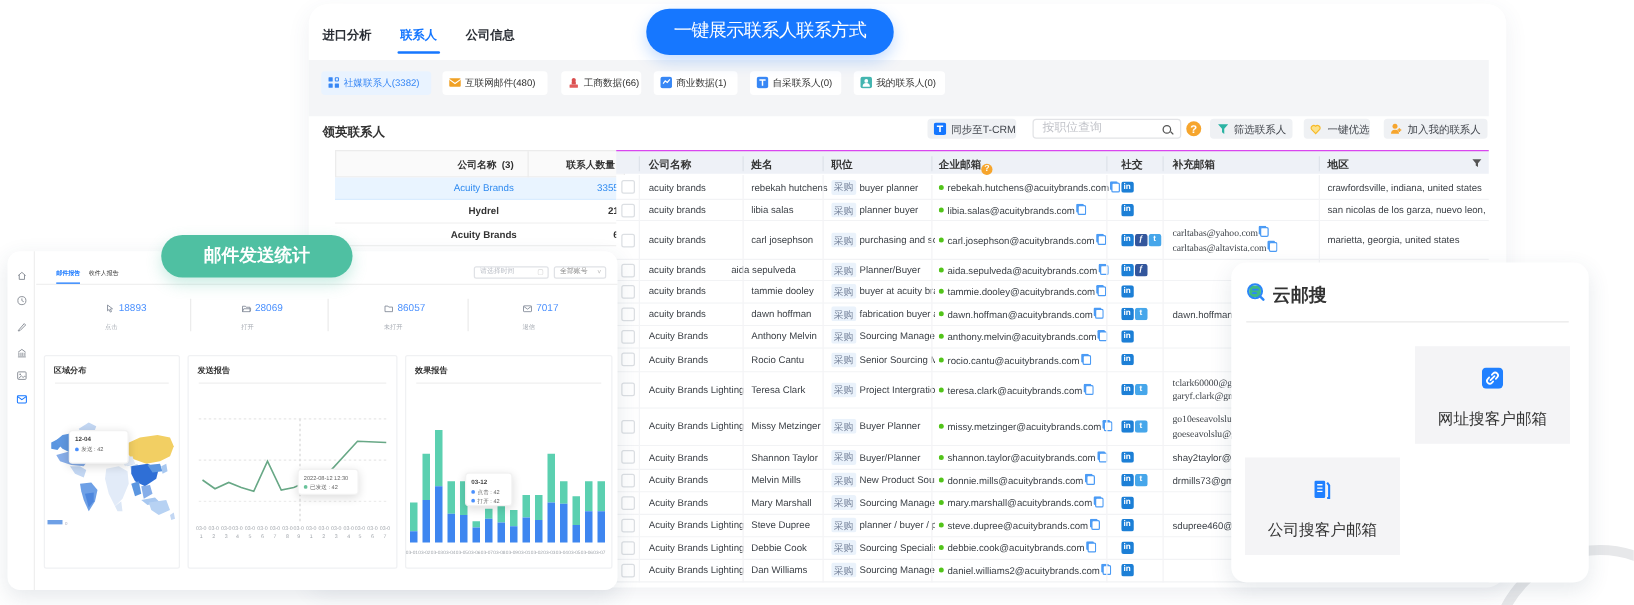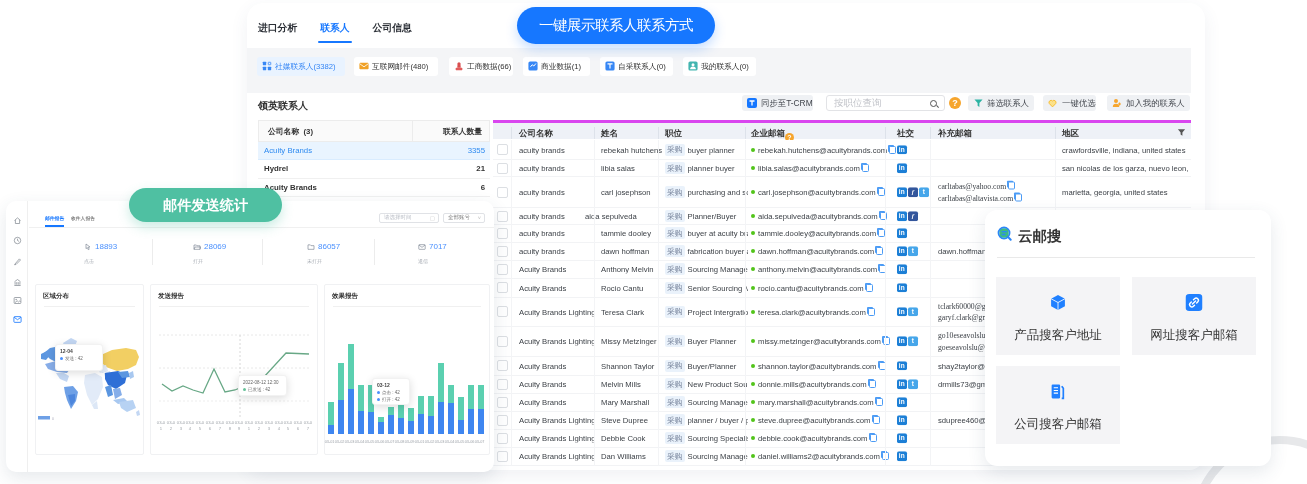--- a/index.html
+++ b/index.html
@@ -21,27 +21,27 @@
 #linkedlabel { position:absolute; left:11px; top:96px; font-size:10px; font-weight:700; color:#333; }
 .tbtn { position:absolute; top:92px; height:16px; line-height:16px; background:#eff1f4; border-radius:3px;
   font-size:8.4px; color:#42464d; padding:0 6px; white-space:nowrap; }
 #srch { position:absolute; left:579px; top:92px; width:119px; height:16px; border:1px solid #e2e3e6; border-radius:3px;
   background:#fff; font-size:9.5px; color:#c0c2c8; line-height:14px; padding-left:7px; }
 #srch .mg { position:absolute; right:7px; top:3.5px; width:7px; height:7px; border:1.2px solid #555; border-radius:50%; }
 #srch .mg:after { content:""; position:absolute; left:5.4px; top:5.8px; width:3.2px; height:1.2px; background:#555; transform:rotate(45deg); }
 #qmark { position:absolute; left:702px; top:94px; width:12px; height:12px; background:#f6a52d; border-radius:50%;
   color:#fff; font-size:9px; font-weight:700; text-align:center; line-height:12px; }
 
-#subtable { position:absolute; left:11px; top:117px; width:232px; }
+#subtable { position:absolute; left:21px; top:117px; width:232px;text-align:center; }
 #subtable .sh { height:22px; background:#fafafa; border:1px solid #ececec; font-size:7.8px; font-weight:700; color:#333; line-height:21px; position:relative; }
 #subtable .sr { height:18.3px; border-bottom:1px solid #f0f0f0; font-size:7.8px; color:#333; line-height:17px; position:relative; background:#fff; font-weight:700; }
 #subtable .num { position:absolute; right:5px; }
 #subtable .srhl { background:#e9f4ff; color:#2e8af0; border-bottom:1px solid #d9ecff; font-weight:400; }
 
-#mhead { position:absolute; left:493px; top:120px; width:698px; height:19px; background:#eef1f7; border-top:3px solid #d946ef; }
+#mhead { position:absolute; left:493px; top:120px; width:698px; height:19px; background:#eef1f7; border-top:1px solid #d946ef; }
 #mhead span { position:absolute; top:5px; font-size:8.5px; font-weight:700; color:#333; }
 #mhead .hline { position:absolute; top:4px; width:1px; height:12px; background:#dde2ea; }
 .vline { position:absolute; width:1px; background:#f3f4f6; z-index:2; }
 .trow { position:absolute; left:493px; width:698px; border-bottom:1px solid #f2f3f5; background:#fff; }
 .trow .c { position:absolute; top:50%; transform:translateY(-50%); font-size:7.7px; color:#3a3f45; white-space:nowrap; overflow:hidden; }
 .trow .supp2 { line-height:11.5px;font-family:Liberation Serif, serif; }
 .trow .cb { position:absolute; left:3.5px; top:50%; margin-top:-5.5px; width:11px; height:11px; border:1px solid #dcdfe3; border-radius:2px; background:#fff; }
 .tag { display:inline-block; background:#eaf2fb; color:#76839b; font-size:7.8px; padding:0.5px 2px; border-radius:2px; margin-right:3px; }
 .gdot { display:inline-block; width:4px; height:4px; border-radius:50%; background:#52c41a; margin:0 3px 1px 0; }
 .cpy { display:inline-block; width:7px; height:8px; border:1px solid #4b9bf5; border-radius:1.5px; position:relative; top:1px; background:#fff; box-shadow:-1.5px -1.5px 0 -0.5px #4b9bf5; }
@@ -487,27 +487,20 @@
 
 <div id="rightcard">
   <svg width="15" height="15" viewBox="0 0 16 16" style="position:absolute;left:12px;top:16px">
     <rect x="2.5" y="2.5" width="10" height="10" rx="3" fill="#3dba85"></rect>
     <circle cx="7.5" cy="7.5" r="6" fill="none" stroke="#2a86f8" stroke-width="1.7"></circle>
     <path d="M11.8 11.8 L14.6 14.6" stroke="#2a86f8" stroke-width="2.1" stroke-linecap="round"></path>
     <path d="M5 6 H10.5 M5 9 H9" stroke="#2a86f8" stroke-width="1.5"></path>
   </svg>
   <div class="ttl">云邮搜</div>
   <div class="div"></div>
-  <div class="tile" style="left:11px;top:67px">
-    <svg width="17" height="17" viewBox="0 0 16 16">
-        <path d="M8 1 L14.5 4.5 L14.5 11.5 L8 15 L1.5 11.5 L1.5 4.5 Z" fill="#2080ff"></path>
-        <path d="M8 8 L8 15 M8 8 L1.5 4.5 M8 8 L14.5 4.5" stroke="#fff" stroke-width="0.8"></path>
-      </svg>
-    <div class="tl">产品搜客户地址</div>
-  </div>
   <div class="tile" style="left:11px;top:156px">
     <svg width="17" height="17" viewBox="0 0 16 16">
         <rect x="2" y="1.5" width="8" height="13" rx="1" fill="#2080ff"></rect>
         <path d="M4 4.5 H8 M4 7 H8 M4 9.5 H8" stroke="#fff" stroke-width="1"></path>
         <path d="M11.5 3 L13 5 L13 14.5 L11.5 14.5" fill="none" stroke="#2080ff" stroke-width="1.6"></path>
       </svg>
     <div class="tl">公司搜客户邮箱</div>
   </div>
   <div class="tile" style="left:147px;top:67px">
     <svg width="17" height="17" viewBox="0 0 16 16">

